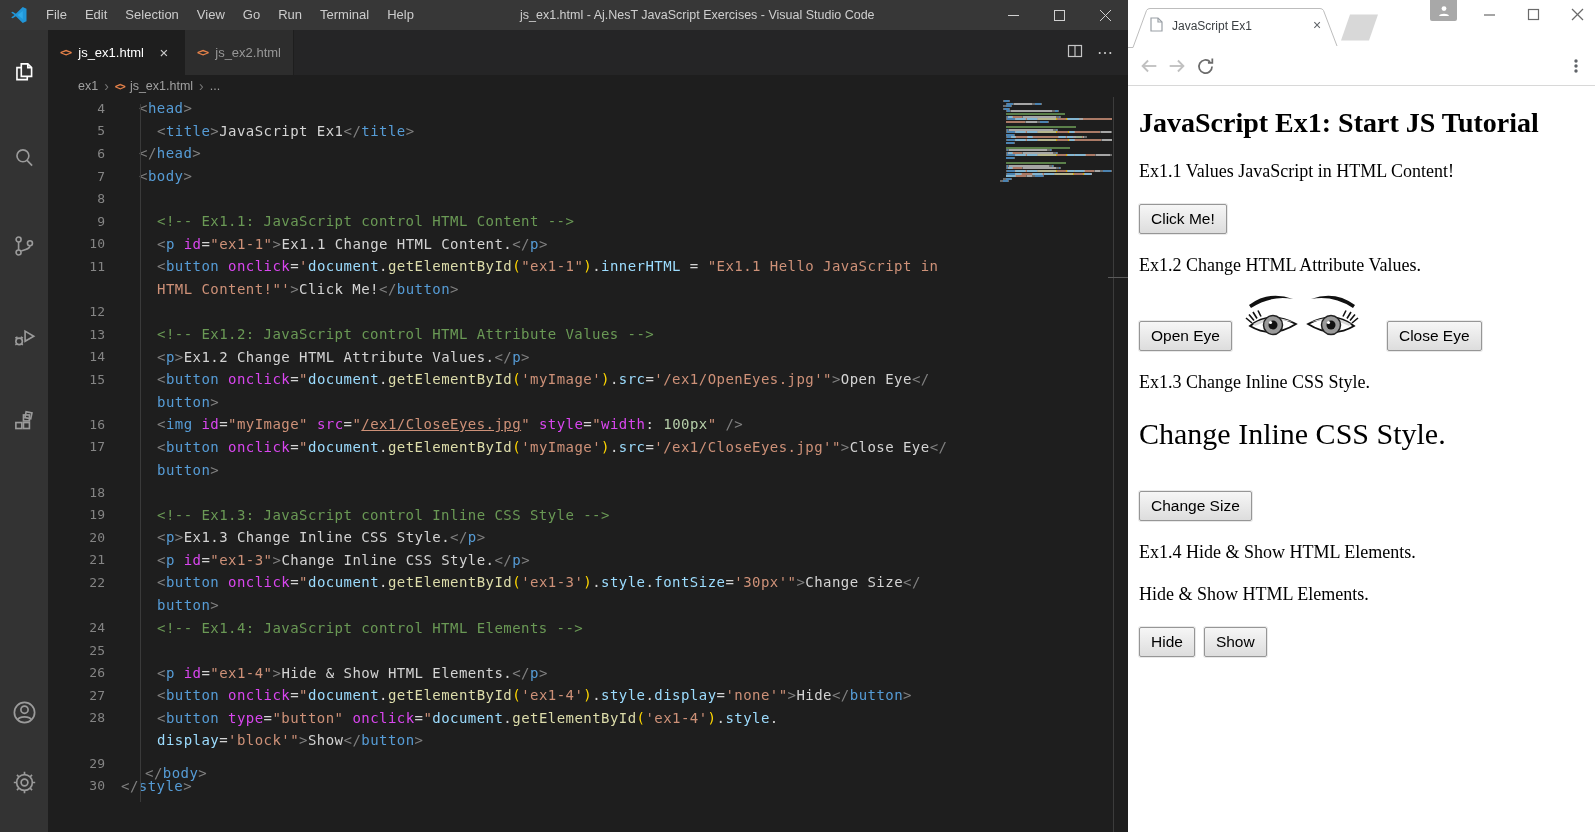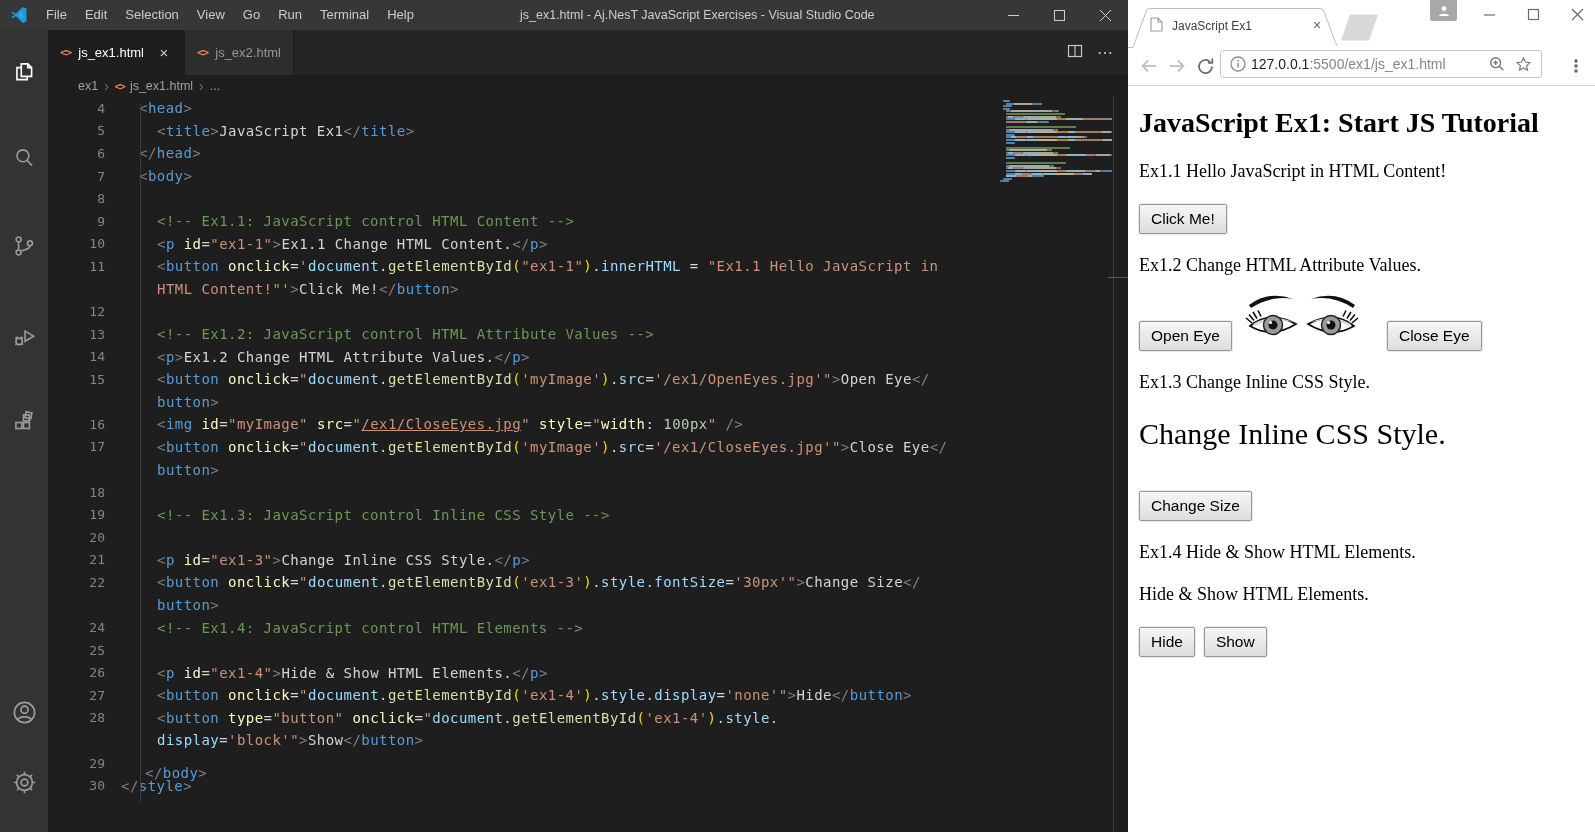--- a/index.html
+++ b/index.html
@@ -33,21 +33,21 @@
 
   .vsc-breadcrumb{position:absolute;left:48px;top:75px;width:1080px;height:22px;background:#1e1e1e;display:flex;align-items:center;font-size:12.5px;color:#a0a0a0;padding-left:30px;box-sizing:border-box;}
   .bc-sep{margin:0 6px;color:#767676;font-size:14px;line-height:1;}
   .bc-ficon{font-size:10px;margin-right:5px;}
 
   
   .vsc-editor{position:absolute;left:48px;top:97px;width:1065px;height:735px;background:#1e1e1e;}
   .code-row{height:22.58px;display:flex;align-items:center;white-space:pre;}
   .ln{flex:0 0 57px;text-align:right;color:#858585;font:13px "DejaVu Sans Mono",monospace;padding-right:0;}
   .ct{font-family:"DejaVu Sans Mono",monospace;font-size:14px;letter-spacing:0.45px;}
-  .tk-p{color:#808080;} .tk-t{color:#569cd6;} .tk-a{color:#fef9c3;} .tk-s{color:#ce9178;}
+  .tk-p{color:#808080;} .tk-t{color:#569cd6;} .tk-a{color:#d946ef;} .tk-s{color:#ce9178;}
   .tk-d{color:#d4d4d4;} .tk-c{color:#6a9955;} .tk-m{color:#dcdcaa;} .tk-v{color:#9cdcfe;}
   .tk-b{color:#ffd700;} .tk-n2{color:#b5cea8;} .tk-u{color:#ce9178;text-decoration:underline;}
   .indent-guide{position:absolute;left:92px;top:7px;width:1px;height:698px;background:#3a3a3a;}
   .vsc-minimap{position:absolute;left:952px;top:3px;width:112px;}
   .mm-row{height:2.6px;overflow:hidden;white-space:nowrap;}
   .mm-row span{display:inline-block;height:2px;vertical-align:top;opacity:0.8;}
   .vsc-scrolllane{position:absolute;left:1113px;top:97px;width:15px;height:735px;background:#1e1e1e;border-left:1px solid #3c3c3c;}
   .scroll-notch{position:absolute;left:1108px;top:277px;width:20px;height:1px;background:#5a5a5a;}
 
   
@@ -220,21 +220,21 @@
           <div class="code-row"><span class="ln">12</span><span class="ct" style="padding-left: 52px;"></span></div>
           <div class="code-row"><span class="ln">13</span><span class="ct" style="padding-left: 52px;"><span class="tk-c">&lt;!-- Ex1.2: JavaScript control HTML Attribute Values --&gt;</span></span></div>
           <div class="code-row"><span class="ln">14</span><span class="ct" style="padding-left: 52px;"><span class="tk-p">&lt;</span><span class="tk-t">p</span><span class="tk-p">&gt;</span><span class="tk-d">Ex1.2 Change HTML Attribute Values.</span><span class="tk-p">&lt;/</span><span class="tk-t">p</span><span class="tk-p">&gt;</span></span></div>
           <div class="code-row"><span class="ln">15</span><span class="ct" style="padding-left: 52px;"><span class="tk-p">&lt;</span><span class="tk-t">button</span><span class="tk-d"> </span><span class="tk-a">onclick</span><span class="tk-d">=</span><span class="tk-s">"</span><span class="tk-v">document</span><span class="tk-d">.</span><span class="tk-m">getElementById</span><span class="tk-b">(</span><span class="tk-s">'myImage'</span><span class="tk-b">)</span><span class="tk-d">.</span><span class="tk-v">src</span><span class="tk-d">=</span><span class="tk-s">'/ex1/OpenEyes.jpg'</span><span class="tk-s">"</span><span class="tk-p">&gt;</span><span class="tk-d">Open Eye</span><span class="tk-p">&lt;/</span></span></div>
           <div class="code-row"><span class="ln"></span><span class="ct" style="padding-left: 52px;"><span class="tk-t">button</span><span class="tk-p">&gt;</span></span></div>
           <div class="code-row"><span class="ln">16</span><span class="ct" style="padding-left: 52px;"><span class="tk-p">&lt;</span><span class="tk-t">img</span><span class="tk-d"> </span><span class="tk-a">id</span><span class="tk-d">=</span><span class="tk-s">"myImage"</span><span class="tk-d"> </span><span class="tk-a">src</span><span class="tk-d">=</span><span class="tk-s">"</span><span class="tk-u">/ex1/CloseEyes.jpg</span><span class="tk-s">"</span><span class="tk-d"> </span><span class="tk-a">style</span><span class="tk-d">=</span><span class="tk-s">"</span><span class="tk-a">width</span><span class="tk-d">: </span><span class="tk-n2">100px</span><span class="tk-s">"</span><span class="tk-d"> </span><span class="tk-p">/&gt;</span></span></div>
           <div class="code-row"><span class="ln">17</span><span class="ct" style="padding-left: 52px;"><span class="tk-p">&lt;</span><span class="tk-t">button</span><span class="tk-d"> </span><span class="tk-a">onclick</span><span class="tk-d">=</span><span class="tk-s">"</span><span class="tk-v">document</span><span class="tk-d">.</span><span class="tk-m">getElementById</span><span class="tk-b">(</span><span class="tk-s">'myImage'</span><span class="tk-b">)</span><span class="tk-d">.</span><span class="tk-v">src</span><span class="tk-d">=</span><span class="tk-s">'/ex1/CloseEyes.jpg'</span><span class="tk-s">"</span><span class="tk-p">&gt;</span><span class="tk-d">Close Eye</span><span class="tk-p">&lt;/</span></span></div>
           <div class="code-row"><span class="ln"></span><span class="ct" style="padding-left: 52px;"><span class="tk-t">button</span><span class="tk-p">&gt;</span></span></div>
           <div class="code-row"><span class="ln">18</span><span class="ct" style="padding-left: 52px;"></span></div>
           <div class="code-row"><span class="ln">19</span><span class="ct" style="padding-left: 52px;"><span class="tk-c">&lt;!-- Ex1.3: JavaScript control Inline CSS Style --&gt;</span></span></div>
-          <div class="code-row"><span class="ln">20</span></div>
+          <div class="code-row"><span class="ln">20</span><span class="ct" style="padding-left: 52px;"><span class="tk-p">&lt;</span><span class="tk-t">p</span><span class="tk-p">&gt;</span><span class="tk-d">Ex1.3 Change Inline CSS Style.</span><span class="tk-p">&lt;/</span><span class="tk-t">p</span><span class="tk-p">&gt;</span></span></div>
           <div class="code-row"><span class="ln">21</span><span class="ct" style="padding-left: 52px;"><span class="tk-p">&lt;</span><span class="tk-t">p</span><span class="tk-d"> </span><span class="tk-a">id</span><span class="tk-d">=</span><span class="tk-s">"ex1-3"</span><span class="tk-p">&gt;</span><span class="tk-d">Change Inline CSS Style.</span><span class="tk-p">&lt;/</span><span class="tk-t">p</span><span class="tk-p">&gt;</span></span></div>
           <div class="code-row"><span class="ln">22</span><span class="ct" style="padding-left: 52px;"><span class="tk-p">&lt;</span><span class="tk-t">button</span><span class="tk-d"> </span><span class="tk-a">onclick</span><span class="tk-d">=</span><span class="tk-s">"</span><span class="tk-v">document</span><span class="tk-d">.</span><span class="tk-m">getElementById</span><span class="tk-b">(</span><span class="tk-s">'ex1-3'</span><span class="tk-b">)</span><span class="tk-d">.</span><span class="tk-v">style</span><span class="tk-d">.</span><span class="tk-v">fontSize</span><span class="tk-d">=</span><span class="tk-s">'30px'</span><span class="tk-s">"</span><span class="tk-p">&gt;</span><span class="tk-d">Change Size</span><span class="tk-p">&lt;/</span></span></div>
           <div class="code-row"><span class="ln"></span><span class="ct" style="padding-left: 52px;"><span class="tk-t">button</span><span class="tk-p">&gt;</span></span></div>
           <div class="code-row"><span class="ln">24</span><span class="ct" style="padding-left: 52px;"><span class="tk-c">&lt;!-- Ex1.4: JavaScript control HTML Elements --&gt;</span></span></div>
           <div class="code-row"><span class="ln">25</span></div>
           <div class="code-row"><span class="ln">26</span><span class="ct" style="padding-left: 52px;"><span class="tk-p">&lt;</span><span class="tk-t">p</span><span class="tk-d"> </span><span class="tk-a">id</span><span class="tk-d">=</span><span class="tk-s">"ex1-4"</span><span class="tk-p">&gt;</span><span class="tk-d">Hide &amp; Show HTML Elements.</span><span class="tk-p">&lt;/</span><span class="tk-t">p</span><span class="tk-p">&gt;</span></span></div>
           <div class="code-row"><span class="ln">27</span><span class="ct" style="padding-left: 52px;"><span class="tk-p">&lt;</span><span class="tk-t">button</span><span class="tk-d"> </span><span class="tk-a">onclick</span><span class="tk-d">=</span><span class="tk-s">"</span><span class="tk-v">document</span><span class="tk-d">.</span><span class="tk-m">getElementById</span><span class="tk-b">(</span><span class="tk-s">'ex1-4'</span><span class="tk-b">)</span><span class="tk-d">.</span><span class="tk-v">style</span><span class="tk-d">.</span><span class="tk-v">display</span><span class="tk-d">=</span><span class="tk-s">'none'</span><span class="tk-s">"</span><span class="tk-p">&gt;</span><span class="tk-d">Hide</span><span class="tk-p">&lt;/</span><span class="tk-t">button</span><span class="tk-p">&gt;</span></span></div>
           <div class="code-row"><span class="ln">28</span><span class="ct" style="padding-left: 52px;"><span class="tk-p">&lt;</span><span class="tk-t">button</span><span class="tk-d"> </span><span class="tk-a">type</span><span class="tk-d">=</span><span class="tk-s">"button"</span><span class="tk-d"> </span><span class="tk-a">onclick</span><span class="tk-d">=</span><span class="tk-s">"</span><span class="tk-v">document</span><span class="tk-d">.</span><span class="tk-m">getElementById</span><span class="tk-b">(</span><span class="tk-s">'ex1-4'</span><span class="tk-b">)</span><span class="tk-d">.</span><span class="tk-v">style</span><span class="tk-d">.</span></span></div>
           <div class="code-row"><span class="ln"></span><span class="ct" style="padding-left: 52px;"><span class="tk-v">display</span><span class="tk-d">=</span><span class="tk-s">'block'</span><span class="tk-s">"</span><span class="tk-p">&gt;</span><span class="tk-d">Show</span><span class="tk-p">&lt;/</span><span class="tk-t">button</span><span class="tk-p">&gt;</span></span></div>
           <div class="code-row"><span class="ln">29</span><span class="ct" style="padding-left: 40px; margin-top: 20px;"><span class="tk-p">&lt;/</span><span class="tk-t">body</span><span class="tk-p">&gt;</span></span></div>
@@ -328,52 +328,33 @@
               <path d="M4 12h14"></path>
               <path d="M13 6l6 6-6 6"></path>
             </svg>
         </div>
         <div class="ch-navbtn" style="left:62px">
           <svg width="21" height="21" viewBox="0 0 24 24" fill="none" stroke="#6b6b6b" stroke-width="2">
               <path d="M19.5 12a7.5 7.5 0 1 1-2.2-5.3"></path>
               <path d="M19.8 2.8v5h-5"></path>
             </svg>
         </div>
-        <div class="ch-urlbar">
-          <svg style="margin-left:9px" width="16" height="16" viewBox="0 0 16 16">
-              <circle cx="8" cy="8" r="7" fill="none" stroke="#8d8d8d" stroke-width="1.3"></circle>
-              <line x1="8" y1="7" x2="8" y2="11.5" stroke="#8d8d8d" stroke-width="1.5"></line>
-              <circle cx="8" cy="4.7" r="0.9" fill="#8d8d8d"></circle>
-            </svg>
-          <span class="ch-url"><span class="url-host">127.0.0.1</span><span class="url-rest">:5500/ex1/js_ex1.html</span></span>
-          <span style="margin-left:auto;display:flex;align-items:center;gap:8px;margin-right:8px">
-            <svg width="18" height="18" viewBox="0 0 20 20" fill="none" stroke="#757575" stroke-width="1.5">
-                <circle cx="8.5" cy="8.5" r="5.5"></circle>
-                <line x1="12.6" y1="12.6" x2="17" y2="17"></line>
-                <line x1="8.5" y1="6" x2="8.5" y2="11"></line>
-                <line x1="6" y1="8.5" x2="11" y2="8.5"></line>
-              </svg>
-            <svg width="19" height="19" viewBox="0 0 24 24" fill="none" stroke="#777777" stroke-width="1.5">
-                <path d="M12 3.8l2.47 5.0 5.53.8-4 3.9.94 5.5L12 16.4l-4.94 2.6.94-5.5-4-3.9 5.53-.8z"></path>
-              </svg>
-          </span>
-        </div>
         <div class="ch-menu3">
           <svg width="16" height="16" viewBox="0 0 16 16" fill="#5f6368">
               <circle cx="8" cy="3" r="1.7"></circle>
               <circle cx="8" cy="8" r="1.7"></circle>
               <circle cx="8" cy="13" r="1.7"></circle>
             </svg>
         </div>
       </div>
     </div>
 
     <div class="ch-content" id="ch-content">
         <div class="blk-h2">JavaScript Ex1: Start JS Tutorial</div>
-        <div class="blk-p">Ex1.1 Hello JavaScript in HTML Content!</div>
+        <div class="blk-p">Ex1.1 Values JavaScript in HTML Content!</div>
         <div class="blk-btnrow">
           <button class="webbtn">Click Me!</button>
         </div>
         <div class="blk-p">Ex1.2 Change HTML Attribute Values.</div>
         <div class="eye-row">
           <button class="webbtn">Open Eye</button>
           <svg width="118" height="58" viewBox="0 0 118 58" class="eye-img">
             <g>
               <path d="M6 17 Q26 2 50 11 Q28 7 8 20 Z" fill="#111"></path>
               <path d="M7 38 Q27 22 53 36 Q29 51 7 38 Z" fill="#fff" stroke="#111" stroke-width="1.8"></path>

